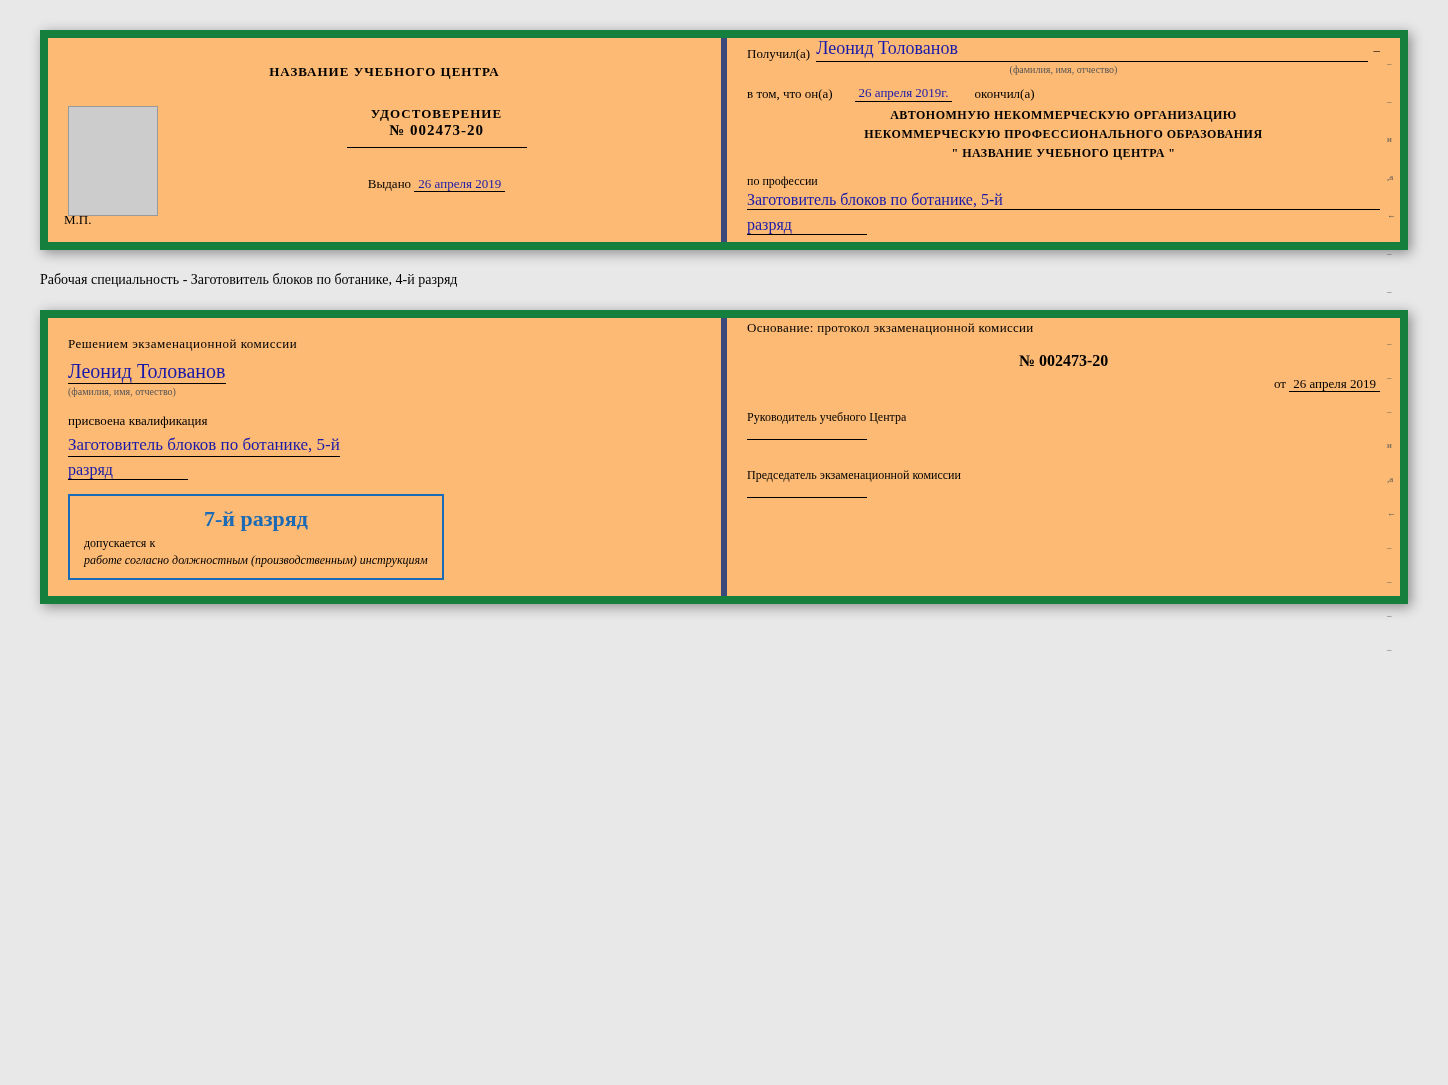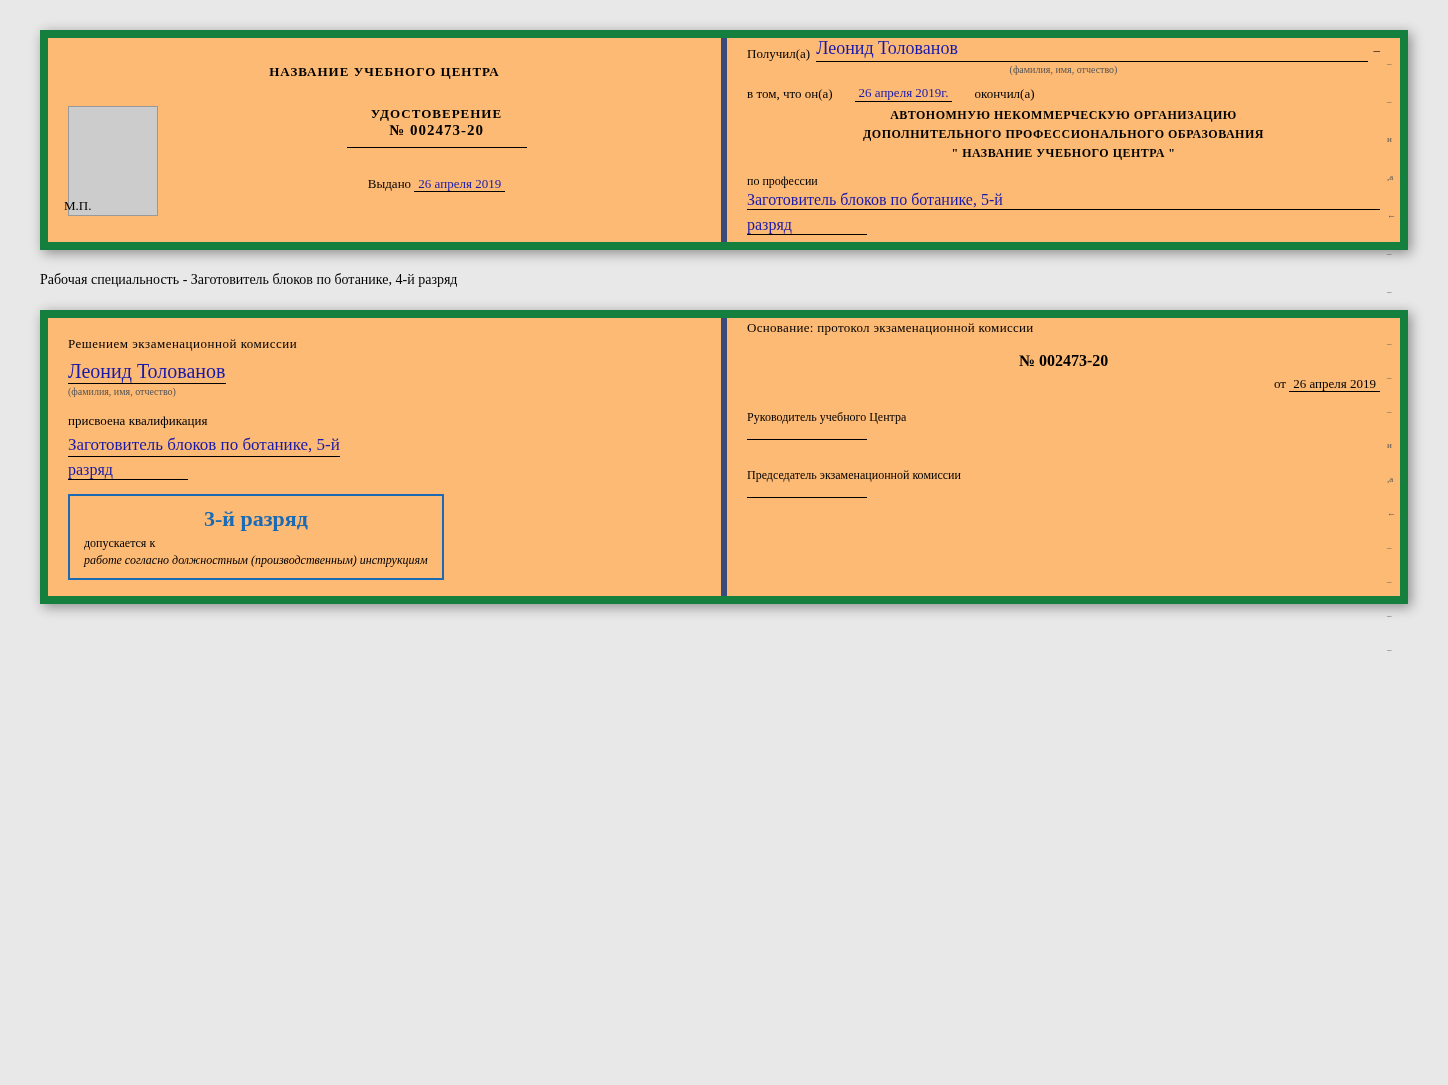--- a/index.html
+++ b/index.html
@@ -56,21 +56,21 @@
     }
 
     .vydano-line {
       font-size: 13px;
       margin-top: 20px;
       color: #000;
     }
 
     .mp-label {
       position: absolute;
-      bottom: 28px;
+      bottom: 14px;
       left: 16px;
       font-size: 13px;
       color: #000;
     }
 
     .poluchil-name {
       font-family: 'Segoe Script', 'Comic Sans MS', cursive;
       font-size: 18px;
       color: #1a1aaa;
       border-bottom: 1px solid #000;
@@ -300,21 +300,21 @@
       
       <div style="display:flex; align-items:center; gap:22px; margin:10px 0 4px 0; font-size:13px;">
         <span>в том, что он(а)</span>
         <span class="vtom-date">26 апреля 2019г.</span>
         <span>окончил(а)</span>
       </div>
 
       
       <div class="org-block">
         <div>АВТОНОМНУЮ НЕКОММЕРЧЕСКУЮ ОРГАНИЗАЦИЮ</div>
-        <div>ДОПОЛНИТЕЛЬНОГО ПРОФЕССИОНАЛЬНОГО ОБРАЗОВАНИЯ</div>
+        <div>НЕКОММЕРЧЕСКУЮ ПРОФЕССИОНАЛЬНОГО ОБРАЗОВАНИЯ</div>
         <div>"   НАЗВАНИЕ УЧЕБНОГО ЦЕНТРА   "</div>
       </div>
 
       
       <div class="poprofessii-label">по профессии</div>
       <span class="profession-name">Заготовитель блоков по ботанике, 5-й</span>
       <span class="razryad-handwritten">разряд</span>
 
       
       <div class="right-edge-marks">
@@ -342,21 +342,21 @@
       <div style="font-family:'Segoe Script','Comic Sans MS',cursive; font-size:20px; color:#1a1aaa; border-bottom:1px solid #000; display:inline-block; margin-bottom:2px;">Леонид Толованов</div>
       <div class="field-hint">(фамилия, имя, отчество)</div>
 
       <div class="prisvoena-label">присвоена квалификация</div>
 
       <span style="font-family:'Segoe Script','Comic Sans MS',cursive; font-size:17px; color:#1a1aaa; border-bottom:1px solid #000; display:block; margin-bottom:4px; line-height:1.4;">Заготовитель блоков по ботанике, 5-й</span>
 
       <span style="font-family:'Segoe Script','Comic Sans MS',cursive; font-size:16px; color:#1a1aaa; border-bottom:1px solid #000; display:inline-block; min-width:120px; margin-bottom:10px;">разряд</span>
 
       <div class="stamp-box">
-        <span class="stamp-razryad">3-й разряд</span>
+        <span class="stamp-razryad">7-й разряд</span>
         <div class="dopuskaetsya-line">
           <span>допускается к</span>
           <span style="text-decoration:underline; cursor:default;"> </span>
         </div>
         <div style="font-size:12px; font-style:italic; color:#000; margin-top:2px;">работе согласно должностным (производственным) инструкциям</div>
       </div>
     </div>
 
     <div class="spine-divider"></div>
 

